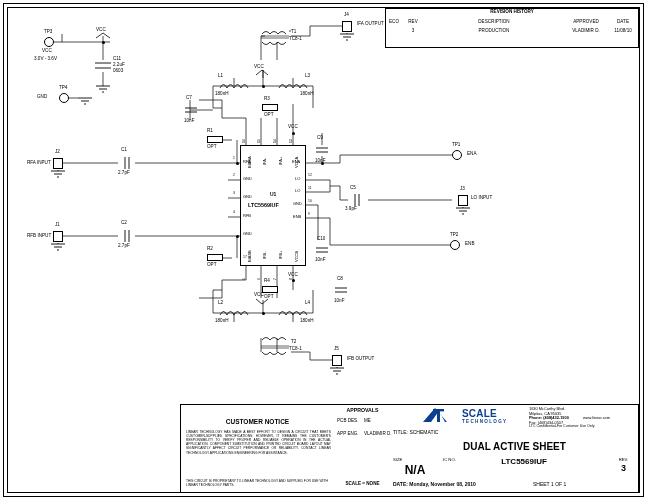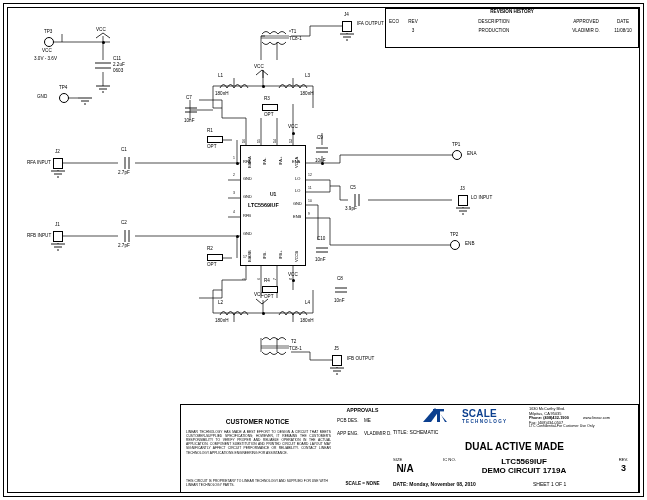--- a/index.html
+++ b/index.html
@@ -88,27 +88,26 @@
   <div class="txt bold" style="left:462px;top:419.5px;font-size:4.6px;color:#0b3f8f;letter-spacing:1.3px;">TECHNOLOGY</div>
 
   <div class="txt" style="left:529px;top:407px;font-size:3.9px;">1630 McCarthy Blvd.</div>
   <div class="txt" style="left:529px;top:411.5px;font-size:3.9px;">Milpitas, CA 95035</div>
   <div class="txt bold" style="left:529px;top:416px;font-size:3.9px;">Phone: (408)432-1900</div>
   <div class="txt" style="left:529px;top:420.5px;font-size:3.9px;">Fax: (408)434-0507</div>
   <div class="txt" style="left:583px;top:416px;font-size:3.9px;">www.linear.com</div>
   <div class="txt" style="left:529px;top:425px;font-size:3.6px;">LTC Confidential-For Customer Use Only</div>
 
   <div class="txt" style="left:393px;top:429.5px;font-size:5px;">TITLE: SCHEMATIC</div>
-  <div class="txt c bold" style="left:390px;top:442px;width:249px;font-size:10px;">DUAL ACTIVE MADE</div>
+  <div class="txt c bold" style="left:390px;top:442px;width:249px;font-size:10px;">DUAL ACTIVE SHEET</div>
 
   <div class="txt" style="left:393px;top:458px;font-size:4.2px;">SIZE</div>
-  <div class="txt c bold" style="left:390px;top:464px;width:30px;font-size:10px;">N/A</div>
+  <div class="txt c bold" style="left:400px;top:464px;width:30px;font-size:12px;">N/A</div>
   <div class="txt" style="left:443px;top:458px;font-size:4.2px;">IC NO.</div>
   <div class="txt c bold" style="left:440px;top:458px;width:168px;font-size:8px;">LTC5569IUF</div>
-  <div class="txt c bold" style="left:440px;top:467px;width:168px;font-size:8px;">DEMO CIRCUIT 1719A</div>
   <div class="txt c" style="left:608px;top:458px;width:31px;font-size:4.2px;">REV.</div>
   <div class="txt c bold" style="left:608px;top:464px;width:31px;font-size:9px;">3</div>
 
   <div class="txt bold" style="left:393px;top:482px;font-size:5px;">DATE: Monday, November 08, 2010</div>
   <div class="txt" style="left:533px;top:482px;font-size:5px;">SHEET 1 OF 1</div>
 
   <svg style="left:0;top:0;width:647px;height:500px;" viewBox="0 0 647 500">
     <g stroke="#000" stroke-width="0.7" fill="none">
 
       <line x1="50" y1="42" x2="110" y2="42"></line>

